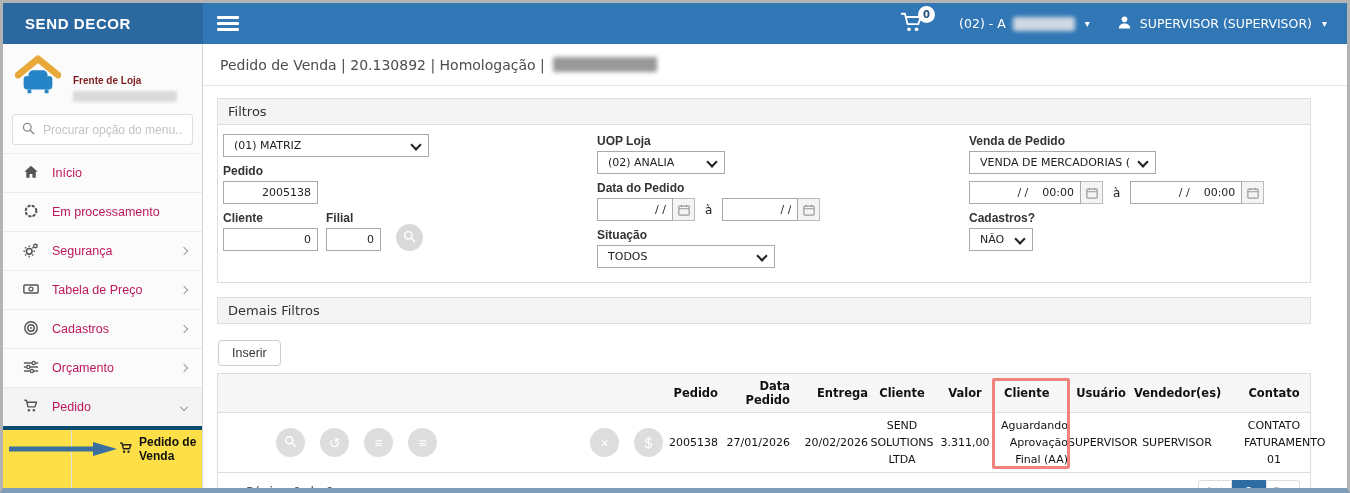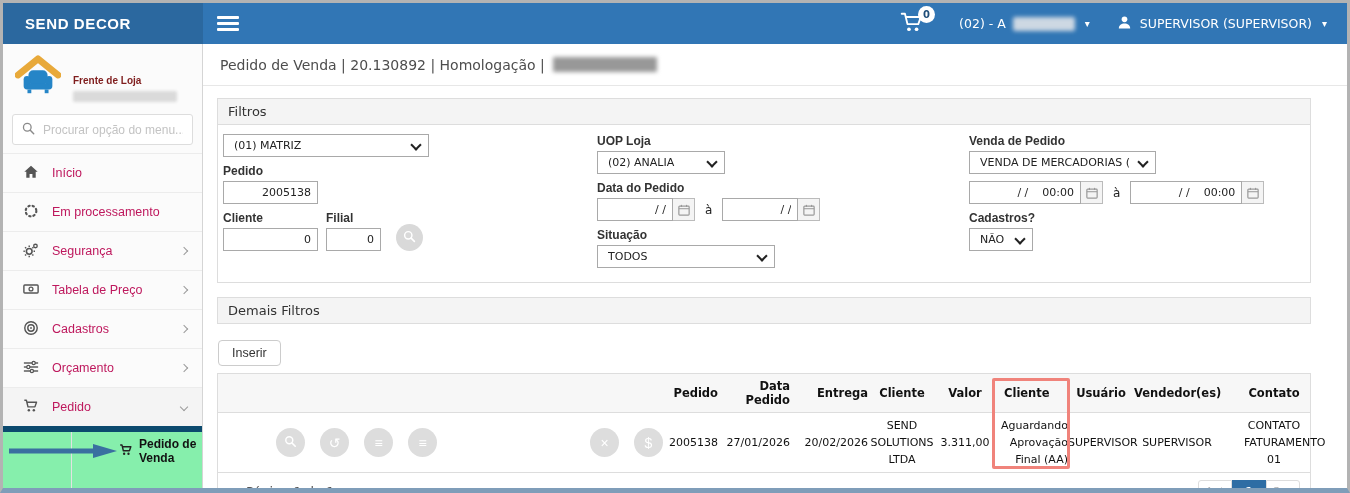--- a/index.html
+++ b/index.html
@@ -43,21 +43,21 @@
                       font-family: "Liberation Sans", sans-serif; background: transparent; }
   .search-box input::placeholder { color: #c3c3c3; }
   .menu-item { height: 39px; display: flex; align-items: center; gap: 13px; padding-left: 20px;
                border-top: 1px solid #ececec; font-size: 12.5px; color: #be185d; position: relative;
                cursor: pointer; font-family: "Liberation Sans", sans-serif; }
   .menu-item svg { width: 16px; height: 16px; color: #555; flex: none; }
   .menu-item.active { background: #f4f4f4; }
   .chev { position: absolute; right: 15px; width: 6px; height: 6px; border-right: 1.6px solid #9a9a9a;
           border-bottom: 1.6px solid #9a9a9a; transform: rotate(-45deg); }
   .chev.down { transform: rotate(45deg); }
-  .submenu { flex: 1; background: #86efac; border-top: 6px solid #0c4a6e; position: relative; }
+  .submenu { flex: 1; background: #fde047; border-top: 4px solid #0c4a6e; position: relative; }
   .tree-line { position: absolute; left: 68px; top: 0; height: 66px; width: 1px; background: #e2e2e2; }
   .submenu-item { display: flex; align-items: center; gap: 6px; padding-left: 116px; height: 30px;
                   margin-top: 4px; font-size: 12px; font-weight: bold; color: #111; cursor: pointer;
                   font-family: "Liberation Sans", sans-serif; }
   .submenu-item svg { width: 14px; height: 14px; color: #222; flex: none; }
   .arrow-annot { position: absolute; left: 4px; top: 11px; z-index: 3; }
 
   
   .breadcrumb { height: 42px; border-bottom: 1px solid #e7e7e7; display: flex; align-items: center;
                 gap: 8px; padding-left: 17px; font-size: 14px; color: #4d4d4d; }

